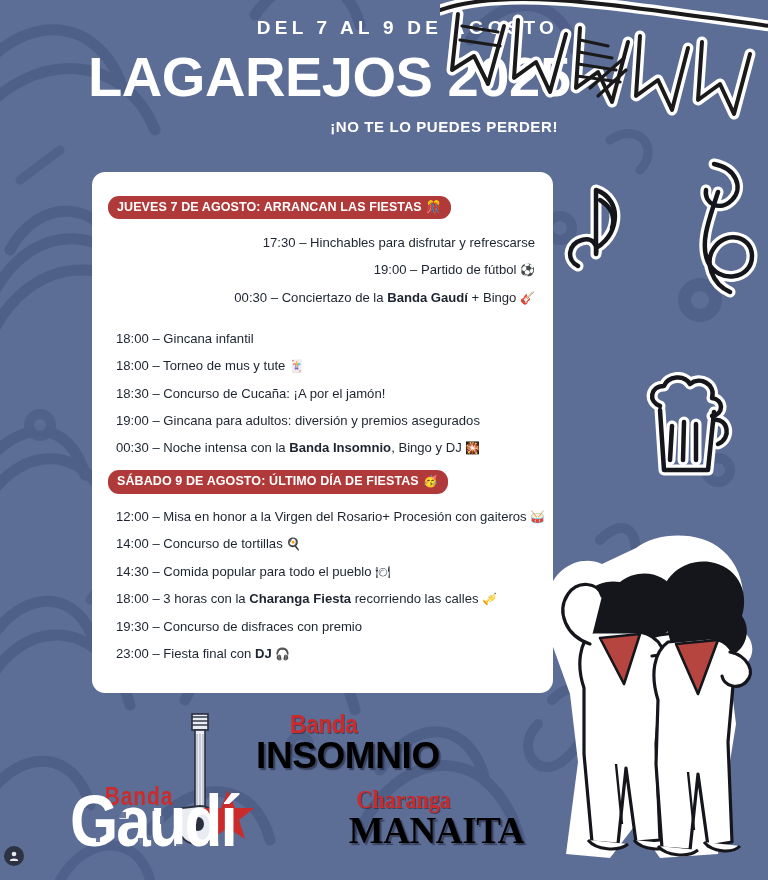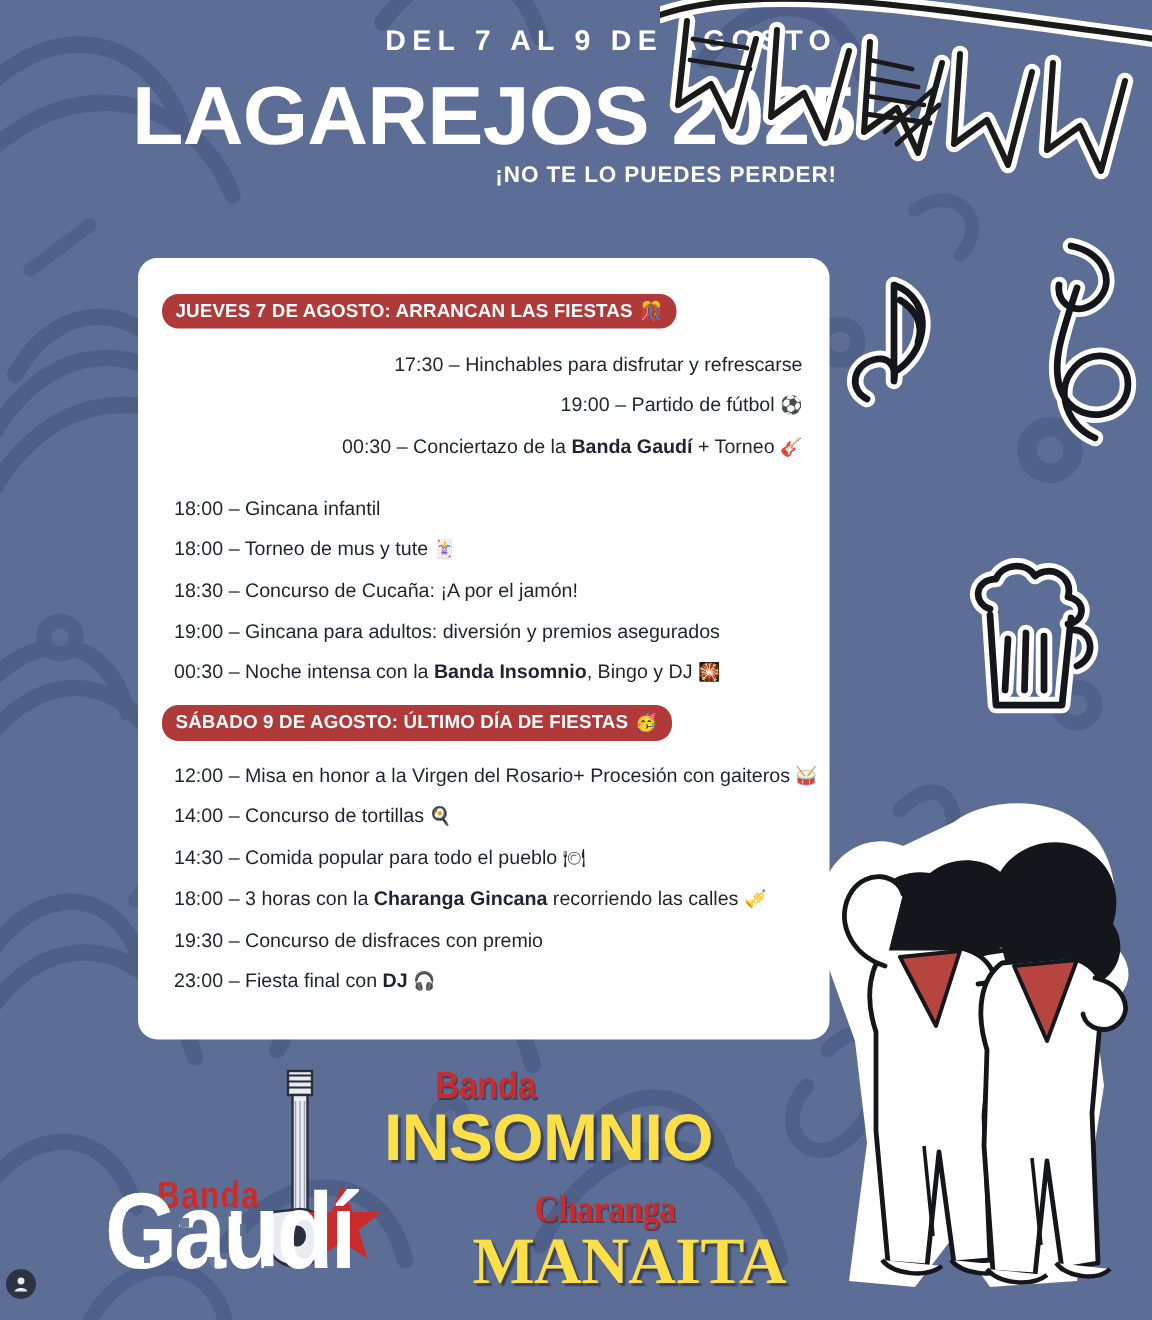--- a/index.html
+++ b/index.html
@@ -50,21 +50,21 @@
     margin-top:10px;
     white-space:nowrap;
     transform:scaleX(1.02);
     transform-origin:left center;
   }
   .subkicker {
     color:#ffffff;
     font-size:15px;
     font-weight:bold;
     letter-spacing:0.6px;
-    margin-top:3px;
+    margin-top:13px;
     white-space:nowrap;
   }
 
   
   .card {
     position:absolute;
     left:92px; top:172px;
     width:461px;
     height:521px;
     background:#ffffff;
@@ -138,22 +138,22 @@
     font-size:25px;
     font-weight:bold;
     letter-spacing:-0.3px;
     line-height:1;
     text-shadow:1px 1px 0 rgba(20,22,35,.45);
     transform:scaleX(0.9);
     transform-origin:right center;
     display:block;
   }
   .band-big {
-    color:#fde047;
-    font-size:44px;
+    color:#000000;
+    font-size:37px;
     font-weight:bold;
     letter-spacing:-0.4px;
     line-height:1.02;
     text-shadow:2px 2px 1px rgba(20,22,35,.5);
     display:block;
   }
   .band-insomnio .band-small { text-align:left; margin-left:8px; }
   .band-insomnio .band-big { text-align:left; }
   .band-manaita { margin-top:12px;font-family:Liberation Serif, serif; }
   .band-manaita .band-small { text-align:center; }
@@ -318,21 +318,21 @@
         <span class="pill-emoji">🎊</span>
       </div>
       <ul class="events">
         <li>
           <span>17:30</span><span> – Hinchables para disfrutar y refrescarse</span><span class="ev-strong"></span><span></span><span class="ev-emoji"></span>
         </li>
         <li>
           <span>19:00</span><span> – Partido de fútbol </span><span class="ev-strong"></span><span></span><span class="ev-emoji">⚽</span>
         </li>
         <li>
-          <span>00:30</span><span> – Conciertazo de la </span><span class="ev-strong">Banda Gaudí</span><span> + Torneo </span><span class="ev-emoji">🎸</span>
+          <span>00:30</span><span> – Conciertazo de la </span><span class="ev-strong">Banda Gaudí</span><span> + Bingo </span><span class="ev-emoji">🎸</span>
         </li>
       </ul>
     </div>
 
     <div class="day day-2">
       <ul class="events">
         <li>
           <span>18:00</span><span> – Gincana infantil</span><span class="ev-strong"></span><span></span><span class="ev-emoji"></span>
         </li>
         <li>
@@ -359,21 +359,21 @@
         <li>
           <span>12:00</span><span> – Misa en honor a la Virgen del Rosario+ Procesión con gaiteros </span><span class="ev-strong"></span><span></span><span class="ev-emoji">🥁</span>
         </li>
         <li>
           <span>14:00</span><span> – Concurso de tortillas </span><span class="ev-strong"></span><span></span><span class="ev-emoji">🍳</span>
         </li>
         <li>
           <span>14:30</span><span> – Comida popular para todo el pueblo </span><span class="ev-strong"></span><span></span><span class="ev-emoji">🍽</span>
         </li>
         <li>
-          <span>18:00</span><span> – 3 horas con la </span><span class="ev-strong">Charanga Gincana</span><span> recorriendo las calles </span><span class="ev-emoji">🎺</span>
+          <span>18:00</span><span> – 3 horas con la </span><span class="ev-strong">Charanga Fiesta</span><span> recorriendo las calles </span><span class="ev-emoji">🎺</span>
         </li>
         <li>
           <span>19:30</span><span> – Concurso de disfraces con premio</span><span class="ev-strong"></span><span></span><span class="ev-emoji"></span>
         </li>
         <li>
           <span>23:00</span><span> – Fiesta final con </span><span class="ev-strong">DJ</span><span> </span><span class="ev-emoji">🎧</span>
         </li>
       </ul>
     </div>
 

